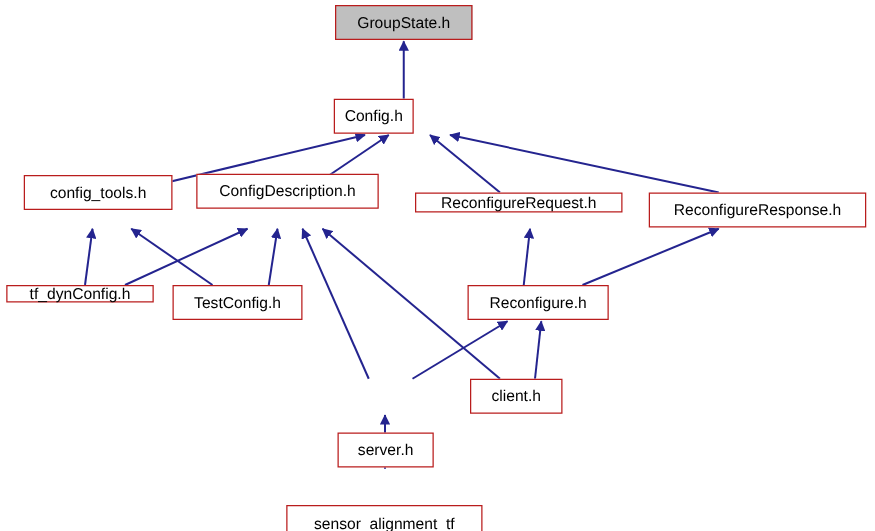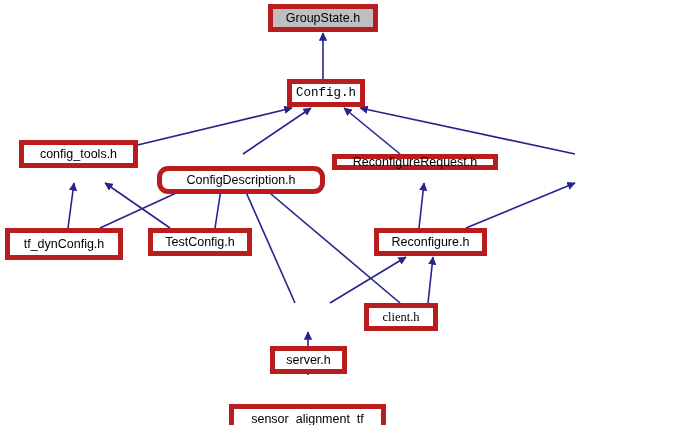--- a/index.html
+++ b/index.html
@@ -19,21 +19,21 @@
     position: absolute;
     left: 0;
     top: 0;
     width: 700px;
     height: 425px;
     pointer-events: none;
   }
   .node {
     position: absolute;
     box-sizing: border-box;
-    border: 5px solid #b91c1c;
+    border: 1px solid #b91c1c;
     background: #ffffff;
     color: #000000;
     font-size: 12.5px;
     line-height: 14px;
     display: flex;
     align-items: center;
     justify-content: center;
     text-align: center;
     white-space: pre-line;
     z-index: 2;
@@ -68,24 +68,25 @@
       <line x1="215" y1="228" x2="222" y2="183" stroke="#24248f" stroke-width="1.6" marker-end="url(#arrowhead)"></line>
       <line x1="295" y1="303" x2="242" y2="183" stroke="#24248f" stroke-width="1.6" marker-end="url(#arrowhead)"></line>
       <line x1="330" y1="303" x2="406" y2="257" stroke="#24248f" stroke-width="1.6" marker-end="url(#arrowhead)"></line>
       <line x1="400" y1="303" x2="258" y2="183" stroke="#24248f" stroke-width="1.6" marker-end="url(#arrowhead)"></line>
       <line x1="428" y1="303" x2="433" y2="257" stroke="#24248f" stroke-width="1.6" marker-end="url(#arrowhead)"></line>
       <line x1="419" y1="228" x2="424" y2="183" stroke="#24248f" stroke-width="1.6" marker-end="url(#arrowhead)"></line>
       <line x1="466" y1="228" x2="575" y2="183" stroke="#24248f" stroke-width="1.6" marker-end="url(#arrowhead)"></line>
       <line x1="308" y1="375" x2="308" y2="332" stroke="#24248f" stroke-width="1.6" marker-end="url(#arrowhead)"></line>
     </svg>
 <div class="node highlight" style="left: 268px; top: 4px; width: 110px; height: 28px;"><span class="node-label">GroupState.h</span></div>
-    <div class="node" style="left: 287px; top: 79px; width: 78px; height: 28px; font-family: Liberation Mono, monospace;"><span class="node-label">Config.h</span></div>
+    <div class="node" style="left: 267px; top: 79px; width: 64px; height: 28px;"><span class="node-label">Config.h</span></div>
     <div class="node" style="left: 19px; top: 140px; width: 119px; height: 28px;"><span class="node-label">config_tools.h</span></div>
-    <div class="node" style="left: 157px; top: 166px; width: 168px; height: 28px; border-radius: 11px;"><span class="node-label">ConfigDescription.h</span></div>
+    <div class="node" style="left: 157px; top: 139px; width: 146px; height: 28px;"><span class="node-label">ConfigDescription.h</span></div>
     <div class="node" style="left: 332px; top: 154px; width: 166px; height: 16px;"><span class="node-label">ReconfigureRequest.h</span></div>
-    <div class="node" style="left: 5px; top: 228px; width: 118px; height: 32px;"><span class="node-label">tf_dynConfig.h</span></div>
-    <div class="node" style="left: 148px; top: 228px; width: 104px; height: 28px;"><span class="node-label">TestConfig.h</span></div>
+    <div class="node" style="left: 519px; top: 154px; width: 174px; height: 28px;"><span class="node-label">ReconfigureResponse.h</span></div>
+    <div class="node" style="left: 5px; top: 228px; width: 118px; height: 14px;"><span class="node-label">tf_dynConfig.h</span></div>
+    <div class="node" style="left: 138px; top: 228px; width: 104px; height: 28px;"><span class="node-label">TestConfig.h</span></div>
     <div class="node" style="left: 374px; top: 228px; width: 113px; height: 28px;"><span class="node-label">Reconfigure.h</span></div>
     <div class="node" style="left: 270px; top: 303px; width: 77px; height: 28px; margin-top: 43px;"><span class="node-label">server.h</span></div>
-    <div class="node" style="left: 364px; top: 303px; width: 74px; height: 28px; font-family: Liberation Serif, serif;"><span class="node-label">client.h</span></div>
+    <div class="node" style="left: 376px; top: 303px; width: 74px; height: 28px;"><span class="node-label">client.h</span></div>
     <div class="node" style="left: 229px; top: 375px; width: 157px; height: 44px; margin-top: 29px;"><span class="node-label">sensor_alignment_tf
 _dyn.cpp</span></div>
   </div>
 
 </body></html>

